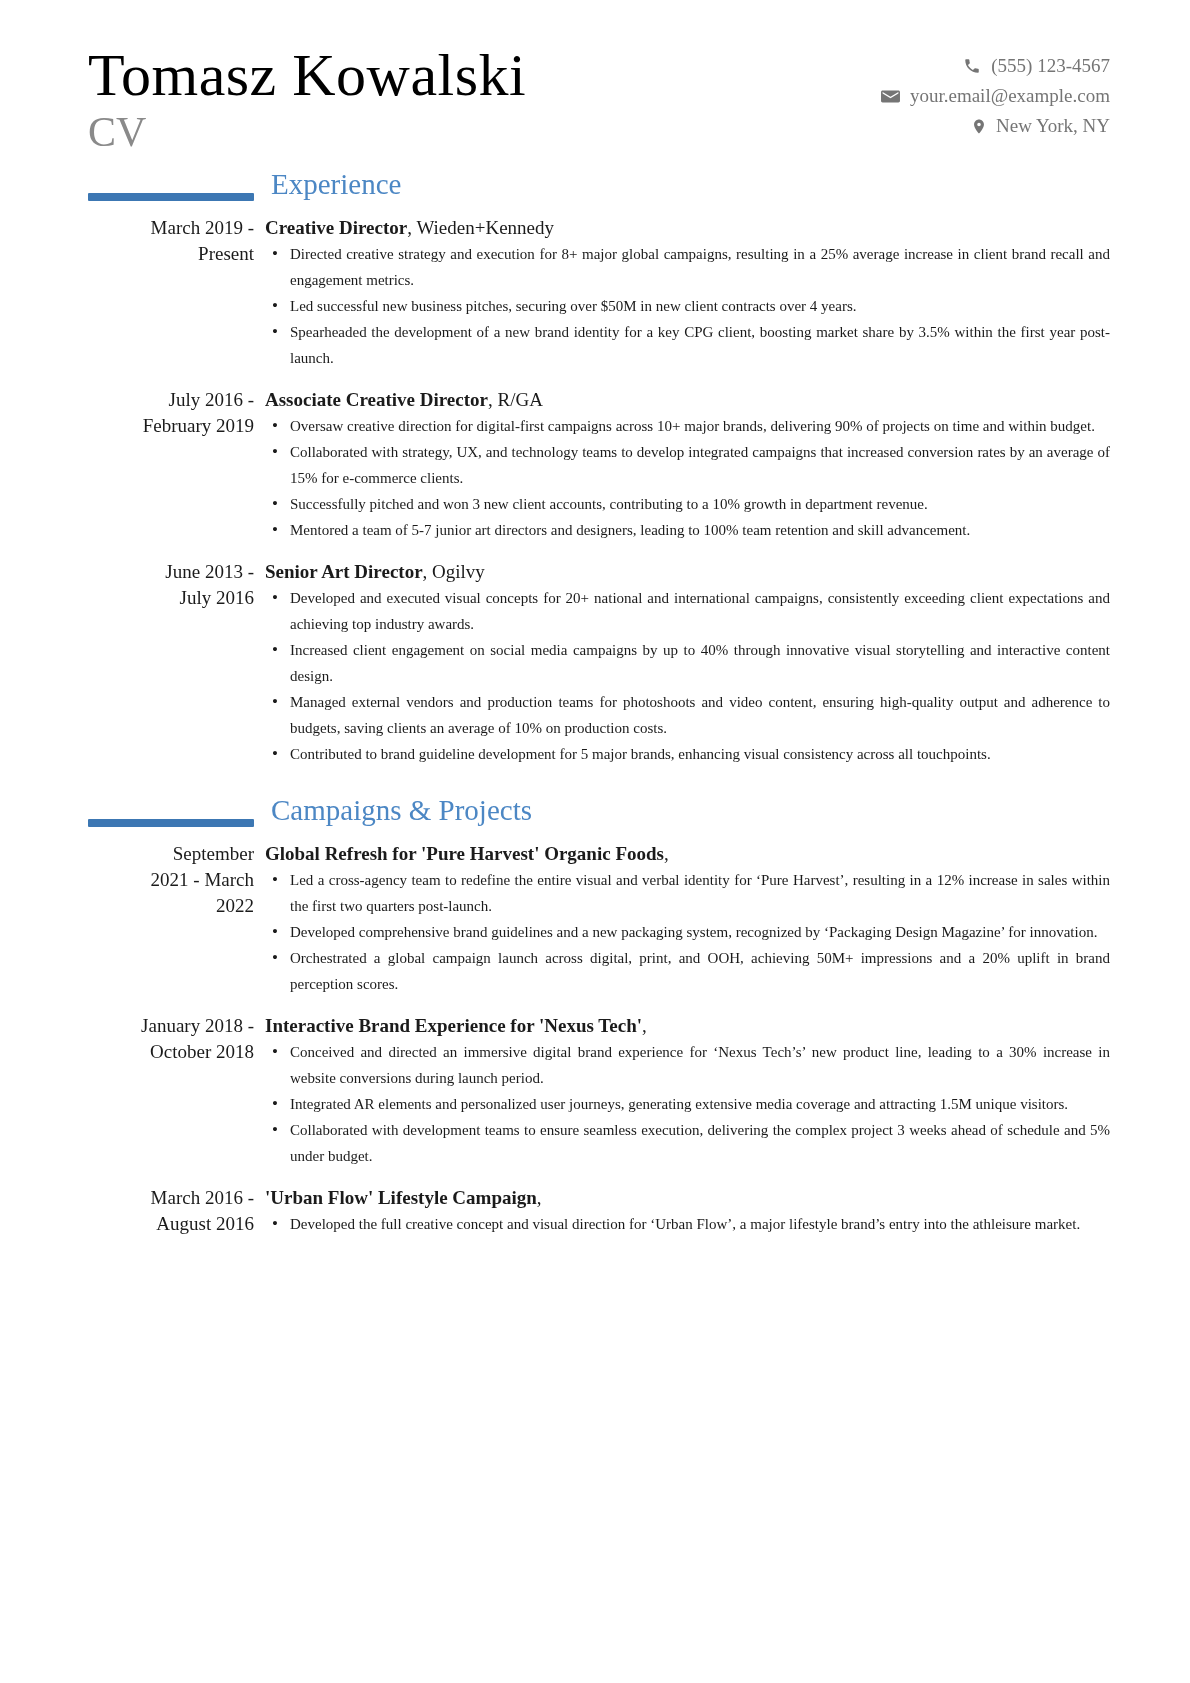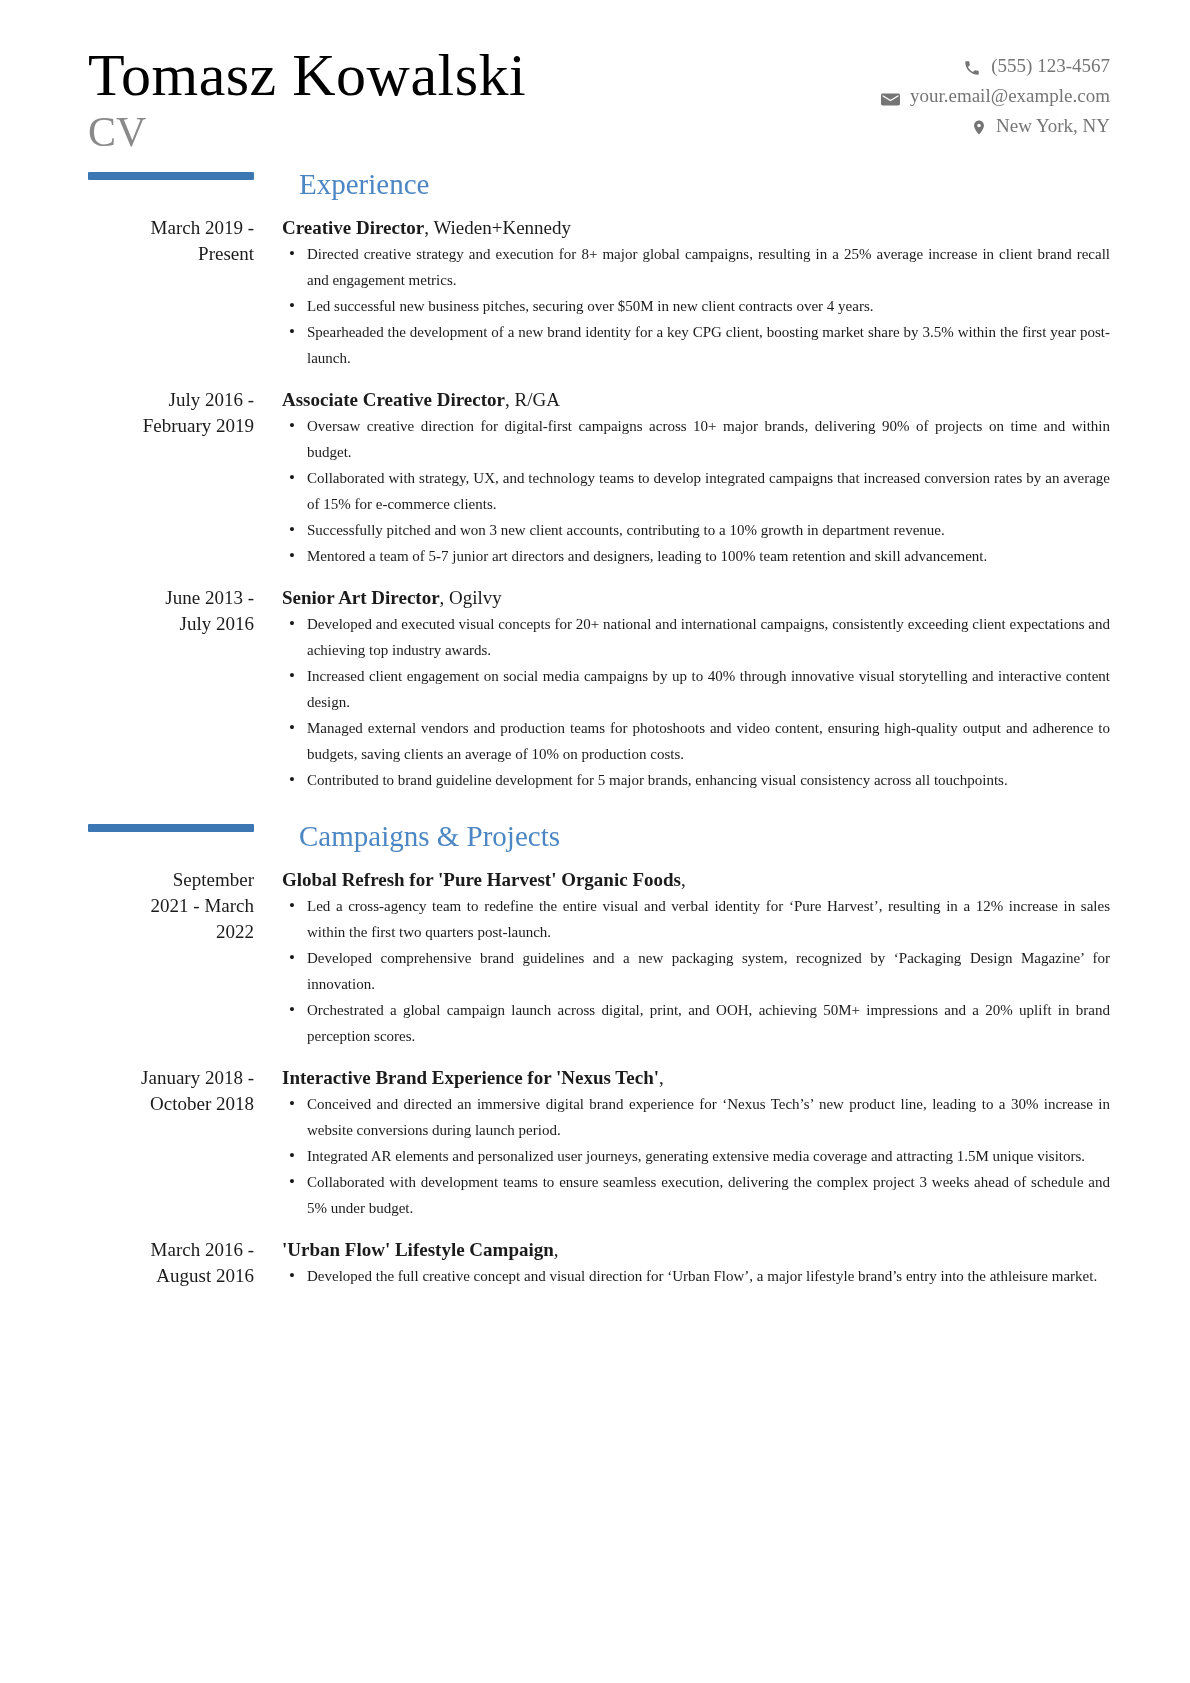--- a/index.html
+++ b/index.html
@@ -35,28 +35,28 @@
   .contact {
     margin-top: 10px;
     display: flex;
     flex-direction: column;
     align-items: flex-end;
     gap: 8px;
     color: var(--gray-contact, #757575);
     font-size: 19px;
     line-height: 22px;
   }
-  .contact-line { display: flex; align-items: flex-end; gap: 10px; }
+  .contact-line { display: flex; align-items: center; gap: 10px; }
   .cicon { display: inline-flex; }
   .cicon svg { display: block; fill: var(--gray-contact, #757575); }
 
   
   .cv-section { margin-top: 28px; }
   .cv-section:first-child { margin-top: 16px; }
-  .section-header { display: flex; align-items: flex-start; gap: 28px; }
+  .section-header { display: flex; align-items: flex-end; }
   .section-rule {
     flex: none;
     width: 166px;
     height: 8px;
     margin-right: 17px;
     margin-top: 3px;
     background: var(--accent, #3c77b3);
     border-radius: 1px;
   }
   .section-title {
@@ -64,21 +64,21 @@
     font-size: 29px;
     font-weight: 400;
     line-height: 1.1;
     color: var(--accent-title, #4c87c4);
   }
 
   
   .entry {
     display: grid;
     grid-template-columns: 166px 1fr;
-    column-gap: 28px;
+    column-gap: 11px;
     margin-top: 16px;
   }
   .cv-section .entries .entry:first-child { margin-top: 14px; }
   .hint {
     text-align: right;
     font-size: 19px;
     line-height: 26px;
     color: #1b1b1b;
   }
   .entry-title-line { font-size: 19px; line-height: 26px; }

